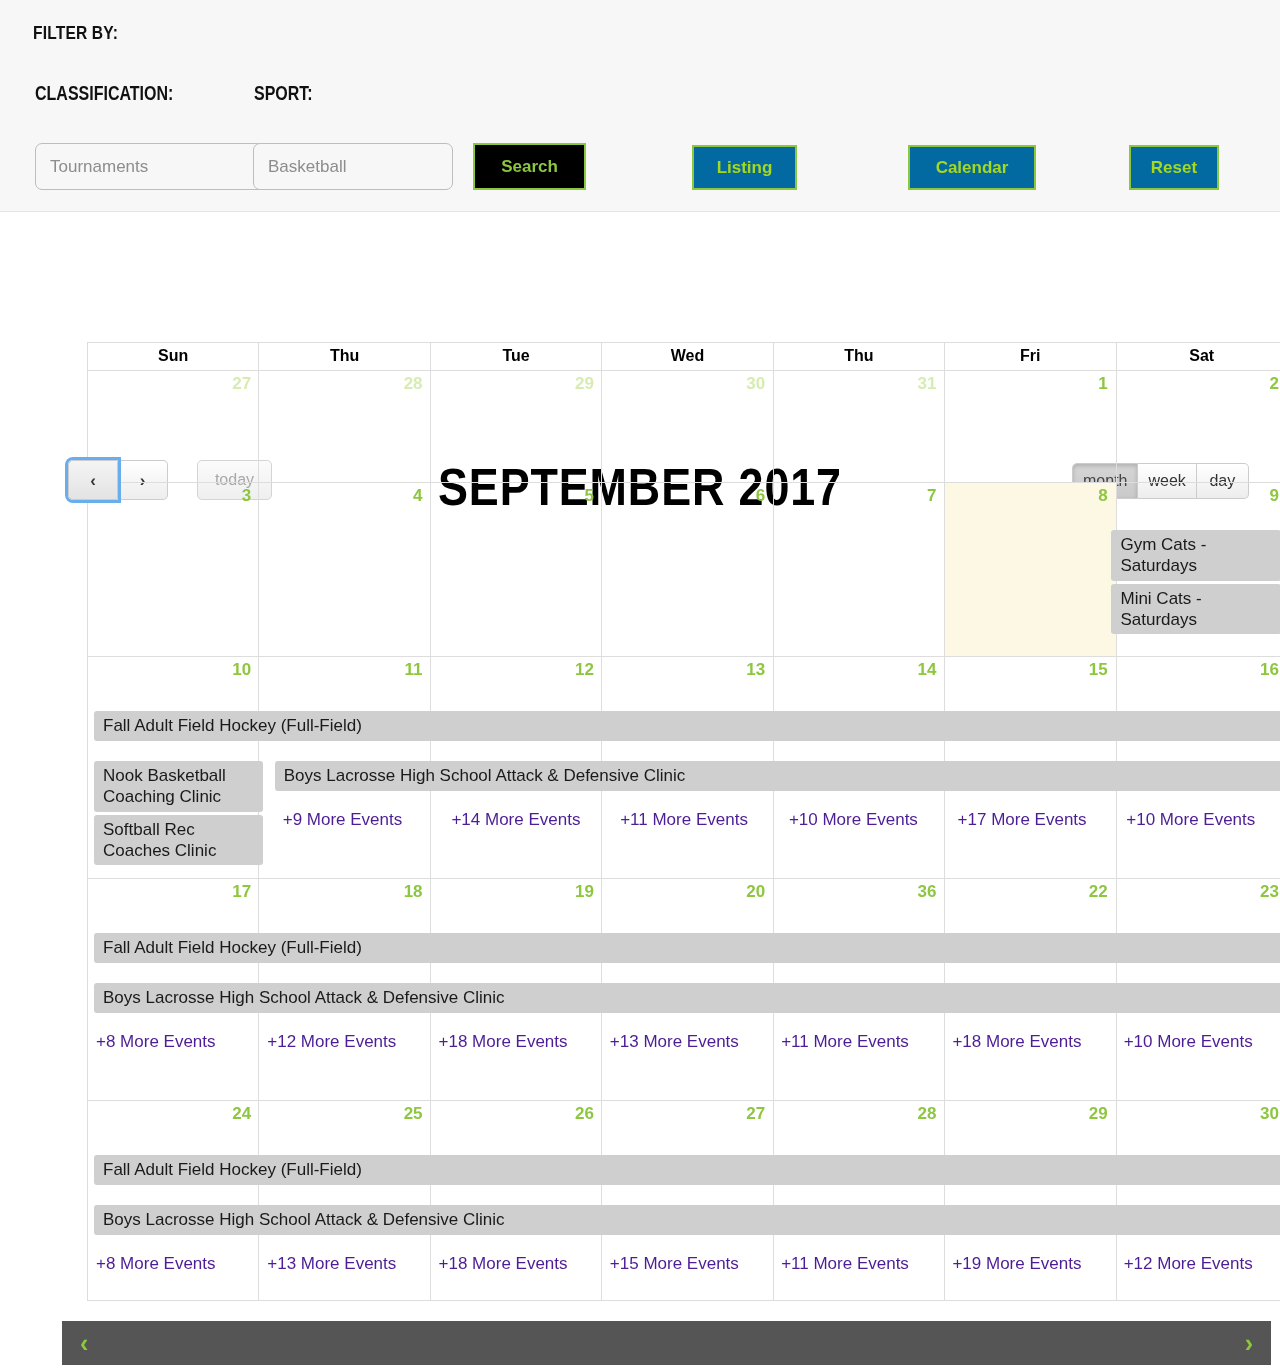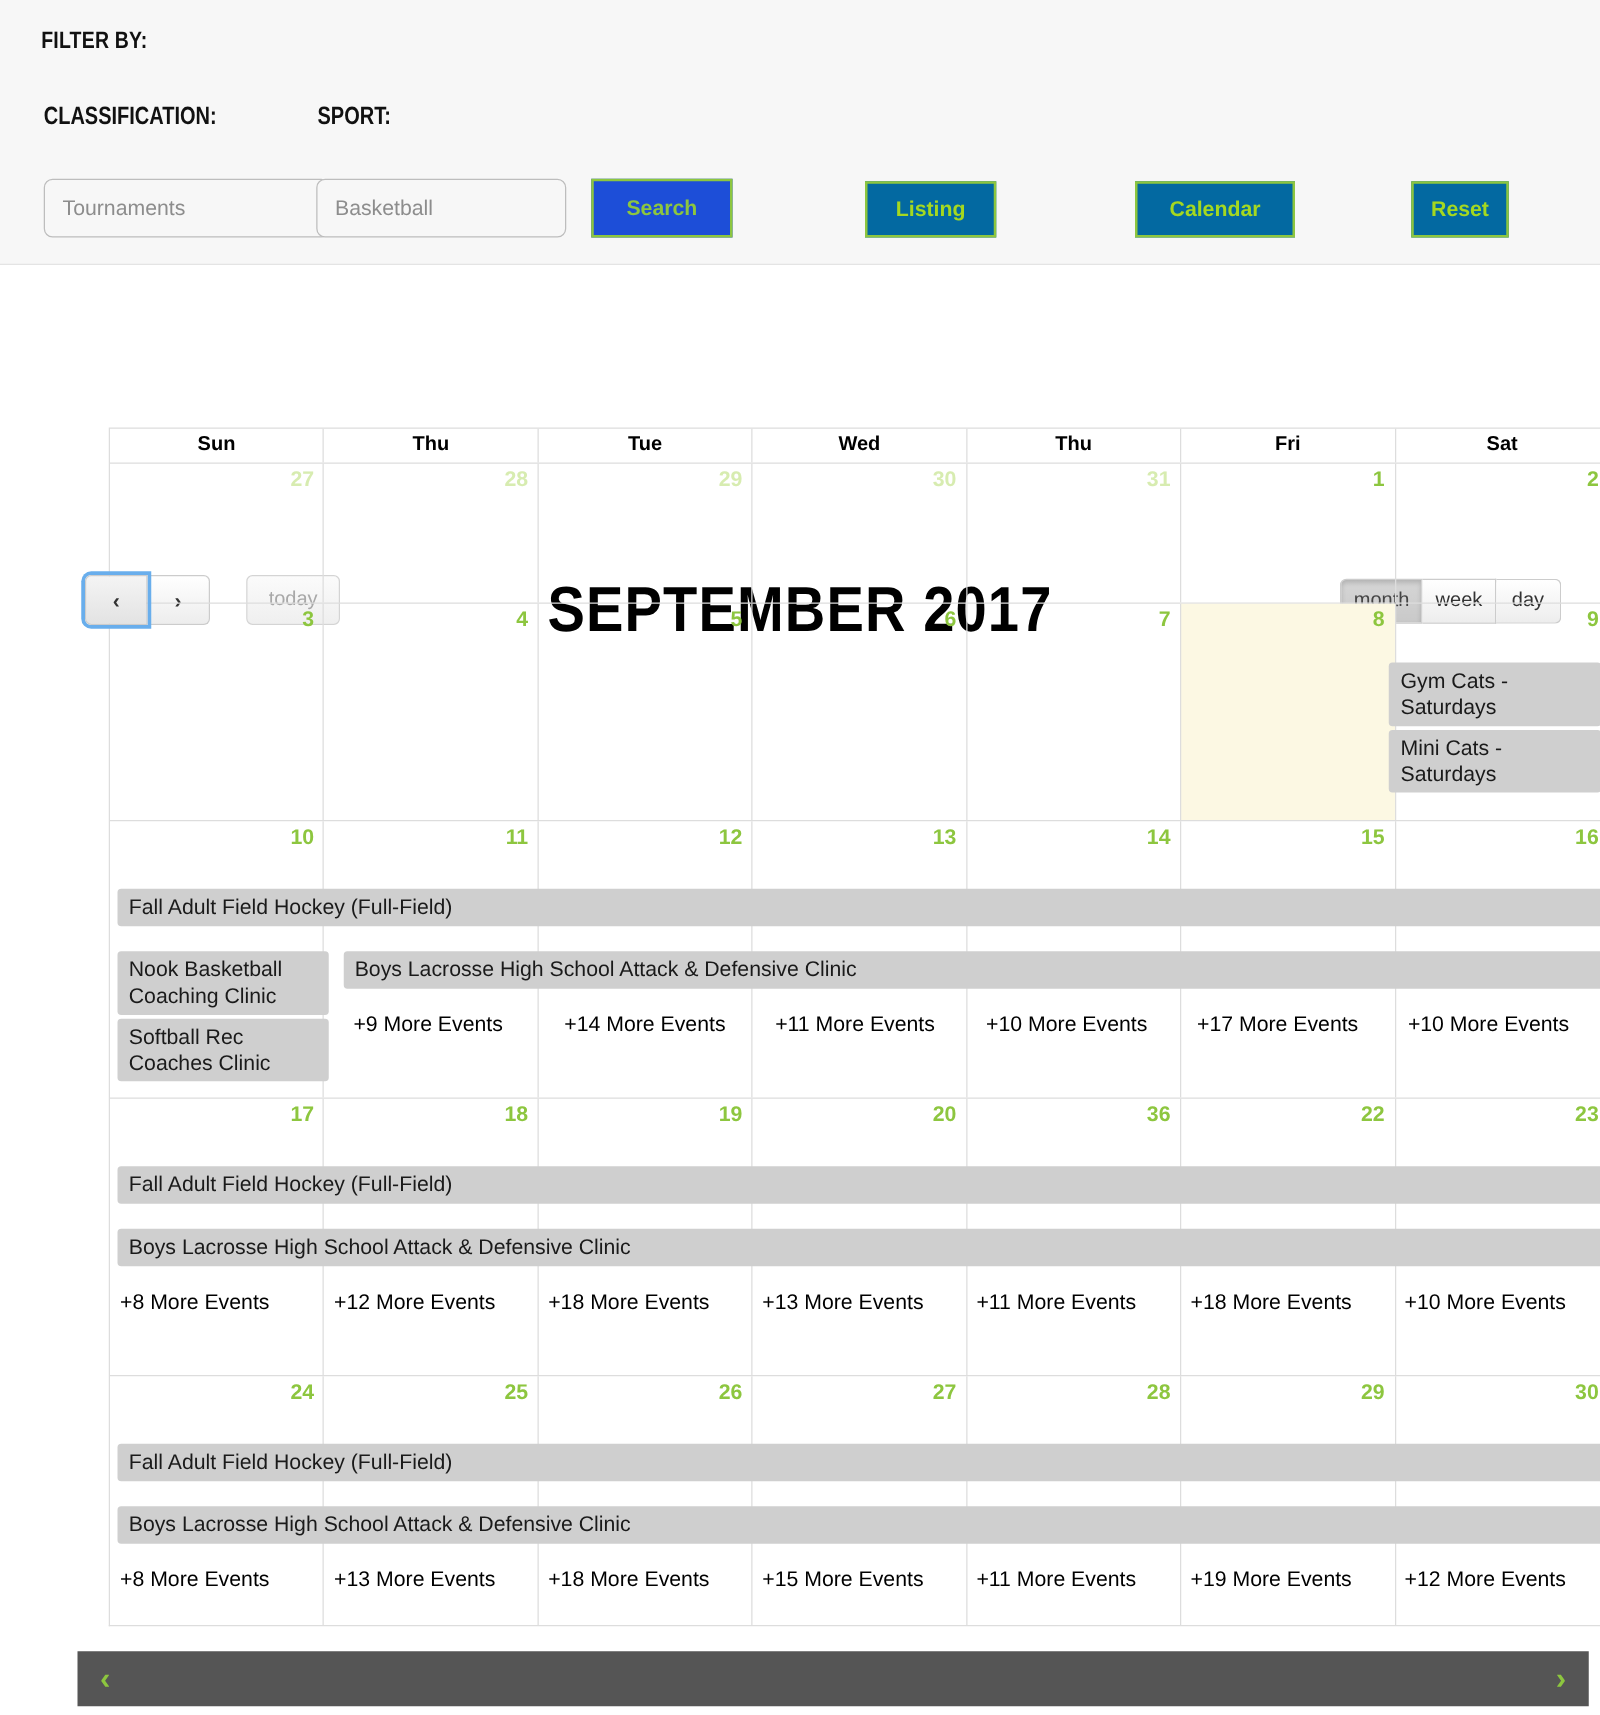--- a/index.html
+++ b/index.html
@@ -44,36 +44,36 @@
     padding: 0 14px; font-family: "Liberation Sans", sans-serif;
     outline: none;
   }
   .fld::placeholder { color: #8d8d8d; opacity: 1; }
   #f-class { left: 35px; width: 229px; }
   #f-sport { left: 253px; width: 200px; }
 
   .btn-search {
     position: absolute; left: 473px; top: 143px;
     width: 113px; height: 47px;
-    background: #1d4ed8; border: 2px solid #8dc63f;
+    background: #000000; border: 2px solid #8dc63f;
     color: #8dc63f; font-size: 17px; font-weight: bold;
     font-family: "Liberation Sans", sans-serif;
     cursor: pointer; padding: 0;
   }
   .btn-dark {
     position: absolute; top: 145px;
     height: 45px; background: #0369a1;
     border: 2px solid #8dc63f; color: #a5d820;
     font-size: 17px; font-weight: bold;
     font-family: "Liberation Sans", sans-serif;
     cursor: pointer; padding: 0;
   }
   #b-listing  { left: 692px; width: 105px; }
   #b-calendar { left: 908px; width: 128px; }
-  #b-reset    { left: 1129px; width: 78px; }
+  #b-reset    { left: 1129px; width: 90px; }
 
   
   .cal-toolbar { position: relative; height: 110px; }
   .btn-group { position: absolute; display: flex; }
   .nav-group { left: 68px; top: 248px; }
   .gbtn {
     background: linear-gradient(#ffffff, #ededed);
     border: 1px solid #cccccc;
     height: 40px; min-width: 50px;
     font-size: 15px; color: #333; cursor: pointer;
@@ -160,21 +160,21 @@
   .pill.wrap { white-space: normal; }
   .span-row { position: relative; padding: 0; }
   .span-bar {
     margin: 0 0 0 6px;
     background: #cfcfcf; color: #1a1a1a;
     font-size: 17px; padding: 5px 9px; border-radius: 3px;
     font-family: "Liberation Sans", sans-serif;
     white-space: nowrap; overflow: hidden;
   }
   .more {
-    color: #000000; font-size: 17px;
+    color: #4c1d95; font-size: 17px;
     padding: 5px 0 5px 8px;
     font-family: "Liberation Sans", sans-serif;
     cursor: pointer; white-space: nowrap;
   }
   .spacer { height: 8px; }
 
   
   .bottom-bar {
     position: absolute; left: 62px; top: 1321px;
     width: 1209px; height: 44px;

